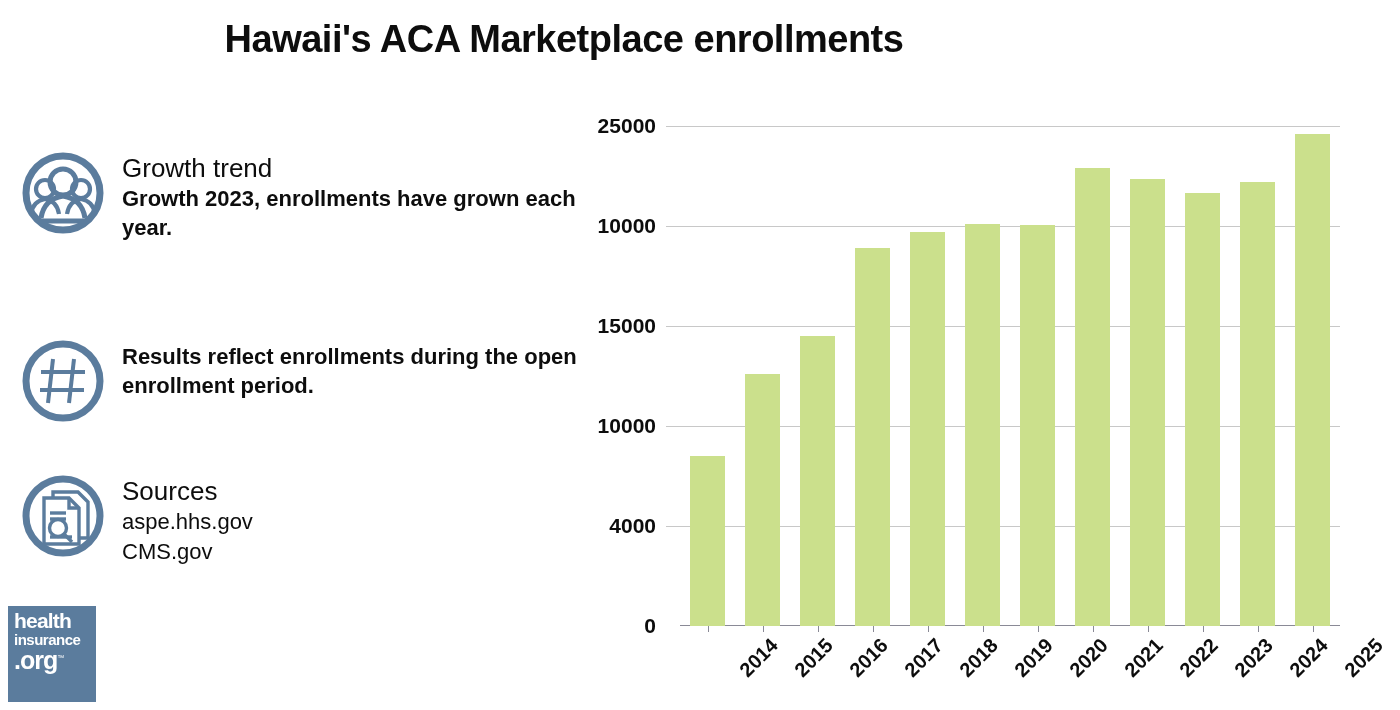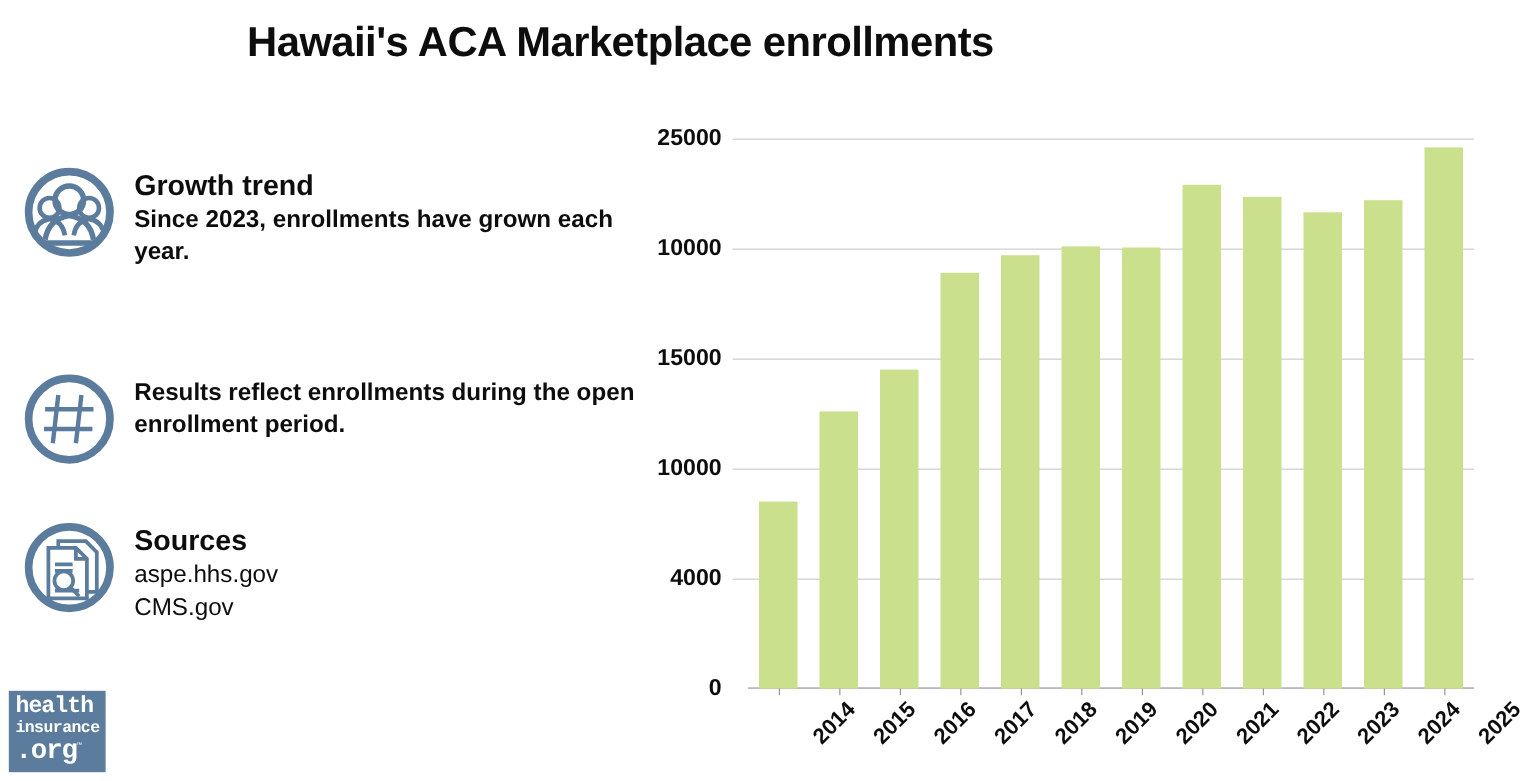--- a/index.html
+++ b/index.html
@@ -52,21 +52,21 @@
     width: 82px;
     height: 82px;
     flex: 0 0 82px;
     margin-right: 18px;
   }
   .info-text {
     padding-top: 2px;
   }
   .info-heading {
     font-size: 26px;
-    font-weight: bold;
+    font-weight: normal;
     color: #0d0d0d;
     line-height: 1.12;
     margin-bottom: 1px;
   }
   .info-body {
     font-size: 22px;
     font-weight: bold;
     color: #0d0d0d;
     line-height: 1.33;
     max-width: 470px;
@@ -77,24 +77,24 @@
     color: #0d0d0d;
     line-height: 1.35;
   }
 
   
   #logo {
     position: absolute;
     left: 8px;
     bottom: 8px;
     width: 88px;
-    height: 74px;
+    height: 96px;
     background: #5b7c9d;
     color: #ffffff;
-    font-family: Liberation Mono, monospace;
+    font-family: Liberation Sans, sans-serif;
     padding: 4px 6px 0 6px;
     box-sizing: border-box;
     line-height: 1;
   }
   #logo .l1 { font-size: 21px; font-weight: bold; letter-spacing: -0.8px; display:block; }
   #logo .l2 { font-size: 15px; font-weight: bold; letter-spacing: -0.5px; display:block; margin-top: 1px;}
   #logo .l3 { font-size: 25px; font-weight: bold; letter-spacing: -1px; display:block; margin-top: 1px;}
   #logo .tm { font-size: 7px; vertical-align: super; font-weight: normal;}
 
   
@@ -187,21 +187,21 @@
         </g>
         <g fill="none" stroke="#5b7c9d" stroke-width="5">
           <circle cx="41" cy="30" r="13"></circle>
           <path d="M19 66 q3 -19 22 -22 q19 3 22 22"></path>
           <path d="M15 69 h52"></path>
         </g>
       </svg>
     </div>
     <div class="info-text">
       <div class="info-heading">Growth trend</div>
-      <div class="info-body">Since 2023, enrollments have grown each year.</div>
+      <div class="info-body">Growth 2023, enrollments have grown each year.</div>
     </div>
   </div>
 
   <div class="info-block" id="info-block-2">
     <div class="info-icon">
       <svg viewBox="0 0 82 82" width="82" height="82" aria-hidden="true">
         <circle cx="41" cy="41" r="37" fill="none" stroke="#5b7c9d" stroke-width="7"></circle>
         <g fill="none" stroke="#5b7c9d" stroke-width="3.4">
           <path d="M31 17 H56 L66 27 V63 H31 Z"></path>
           <path d="M22 23 H47 L57 33 V69 H22 Z" fill="#ffffff"></path>

